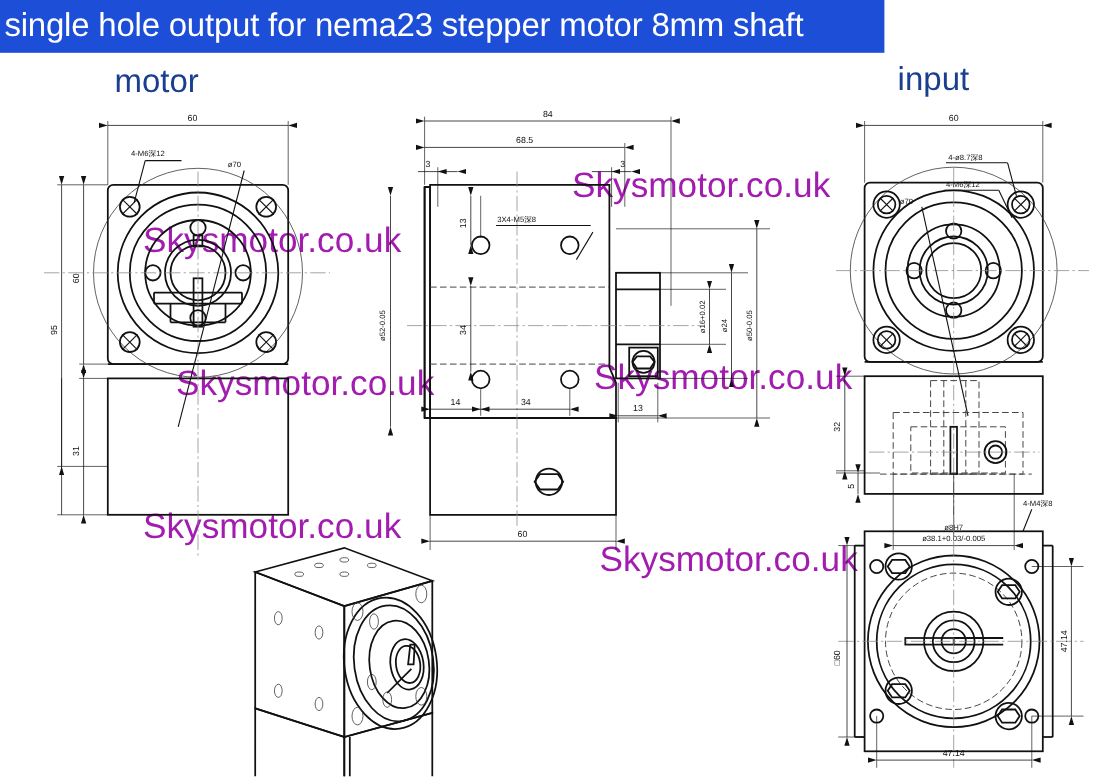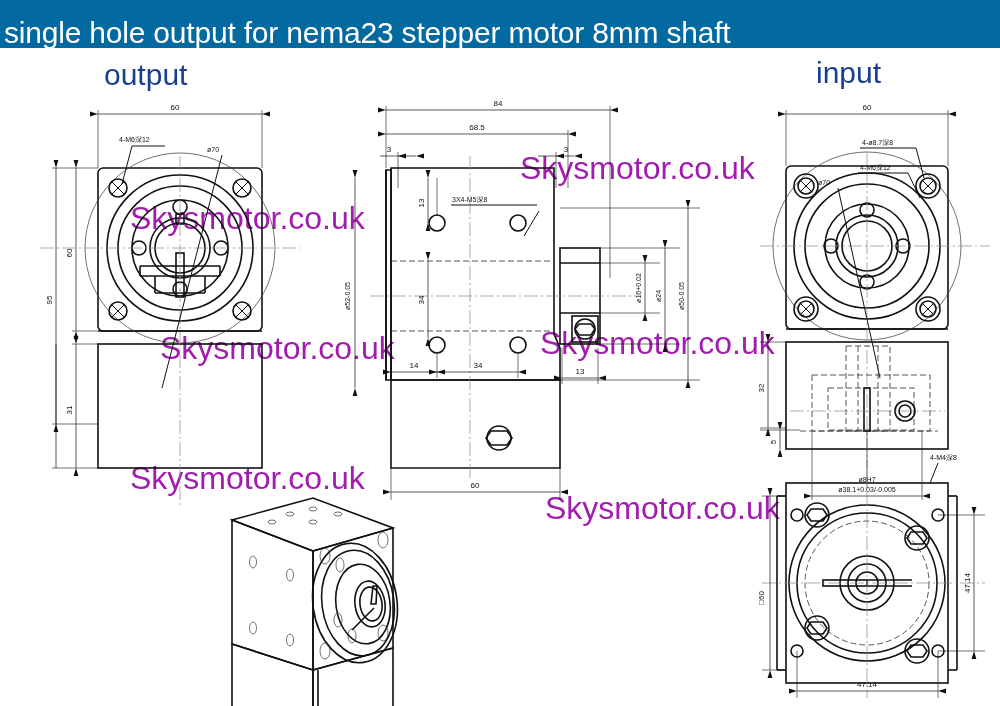--- a/index.html
+++ b/index.html
@@ -19,26 +19,26 @@
     position: relative;
     width: 1000px;
     height: 706px;
     background: #ffffff;
     overflow: hidden;
   }
   
   #title-banner {
     position: absolute;
     left: 0; top: 0;
-    width: 1000px;
+    width: 804px;
     height: 48px;
-    background: #0369a1;
+    background: #1d4ed8;
     box-sizing: border-box;
     display: flex;
-    align-items: flex-end;
+    align-items: center;
     overflow: hidden;
   }
   #title-text {
     color: #ffffff;
     font-size: 30px;
     font-weight: 400;
     line-height: 30px;
     letter-spacing: -0.2px;
     white-space: nowrap;
     padding-left: 4px;
@@ -82,21 +82,21 @@
 </style>
 </head>
 <body>
 
 <div id="page">
 
   <div id="title-banner">
     <span id="title-text">single hole output for nema23 stepper motor 8mm shaft</span>
   </div>
 
-  <div class="view-caption" id="caption-output">output</div>
+  <div class="view-caption" id="caption-output">motor</div>
   <div class="view-caption" id="caption-input">input</div>
 
   <div class="watermark" id="wm1">Skysmotor.co.uk</div>
   <div class="watermark" id="wm2">Skysmotor.co.uk</div>
   <div class="watermark" id="wm3">Skysmotor.co.uk</div>
   <div class="watermark" id="wm4">Skysmotor.co.uk</div>
   <div class="watermark" id="wm5">Skysmotor.co.uk</div>
   <div class="watermark" id="wm6">Skysmotor.co.uk</div>
 
   <svg id="drawing-svg" viewBox="0 0 1000 658">

